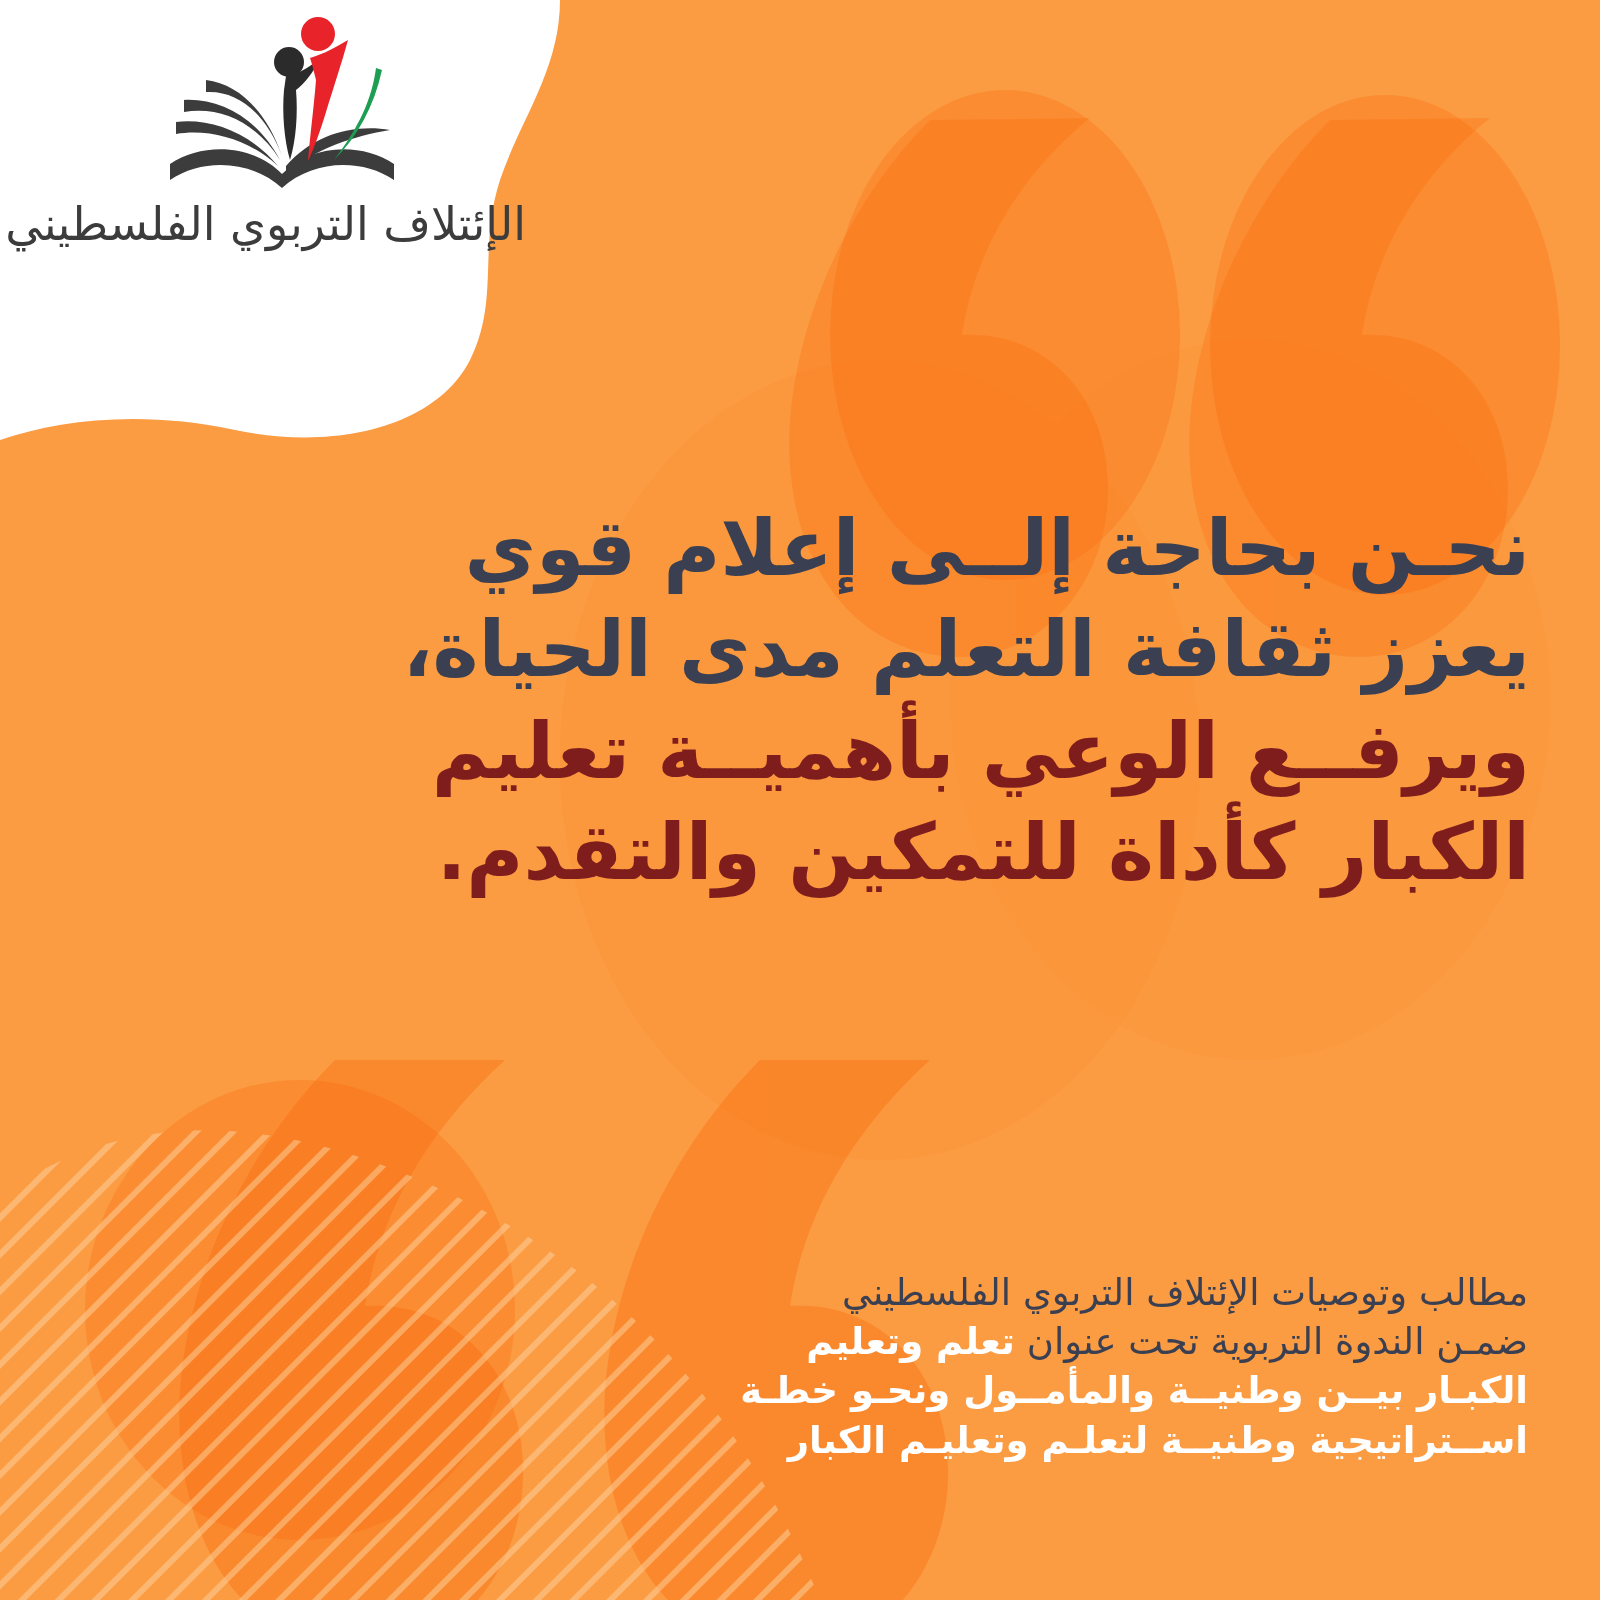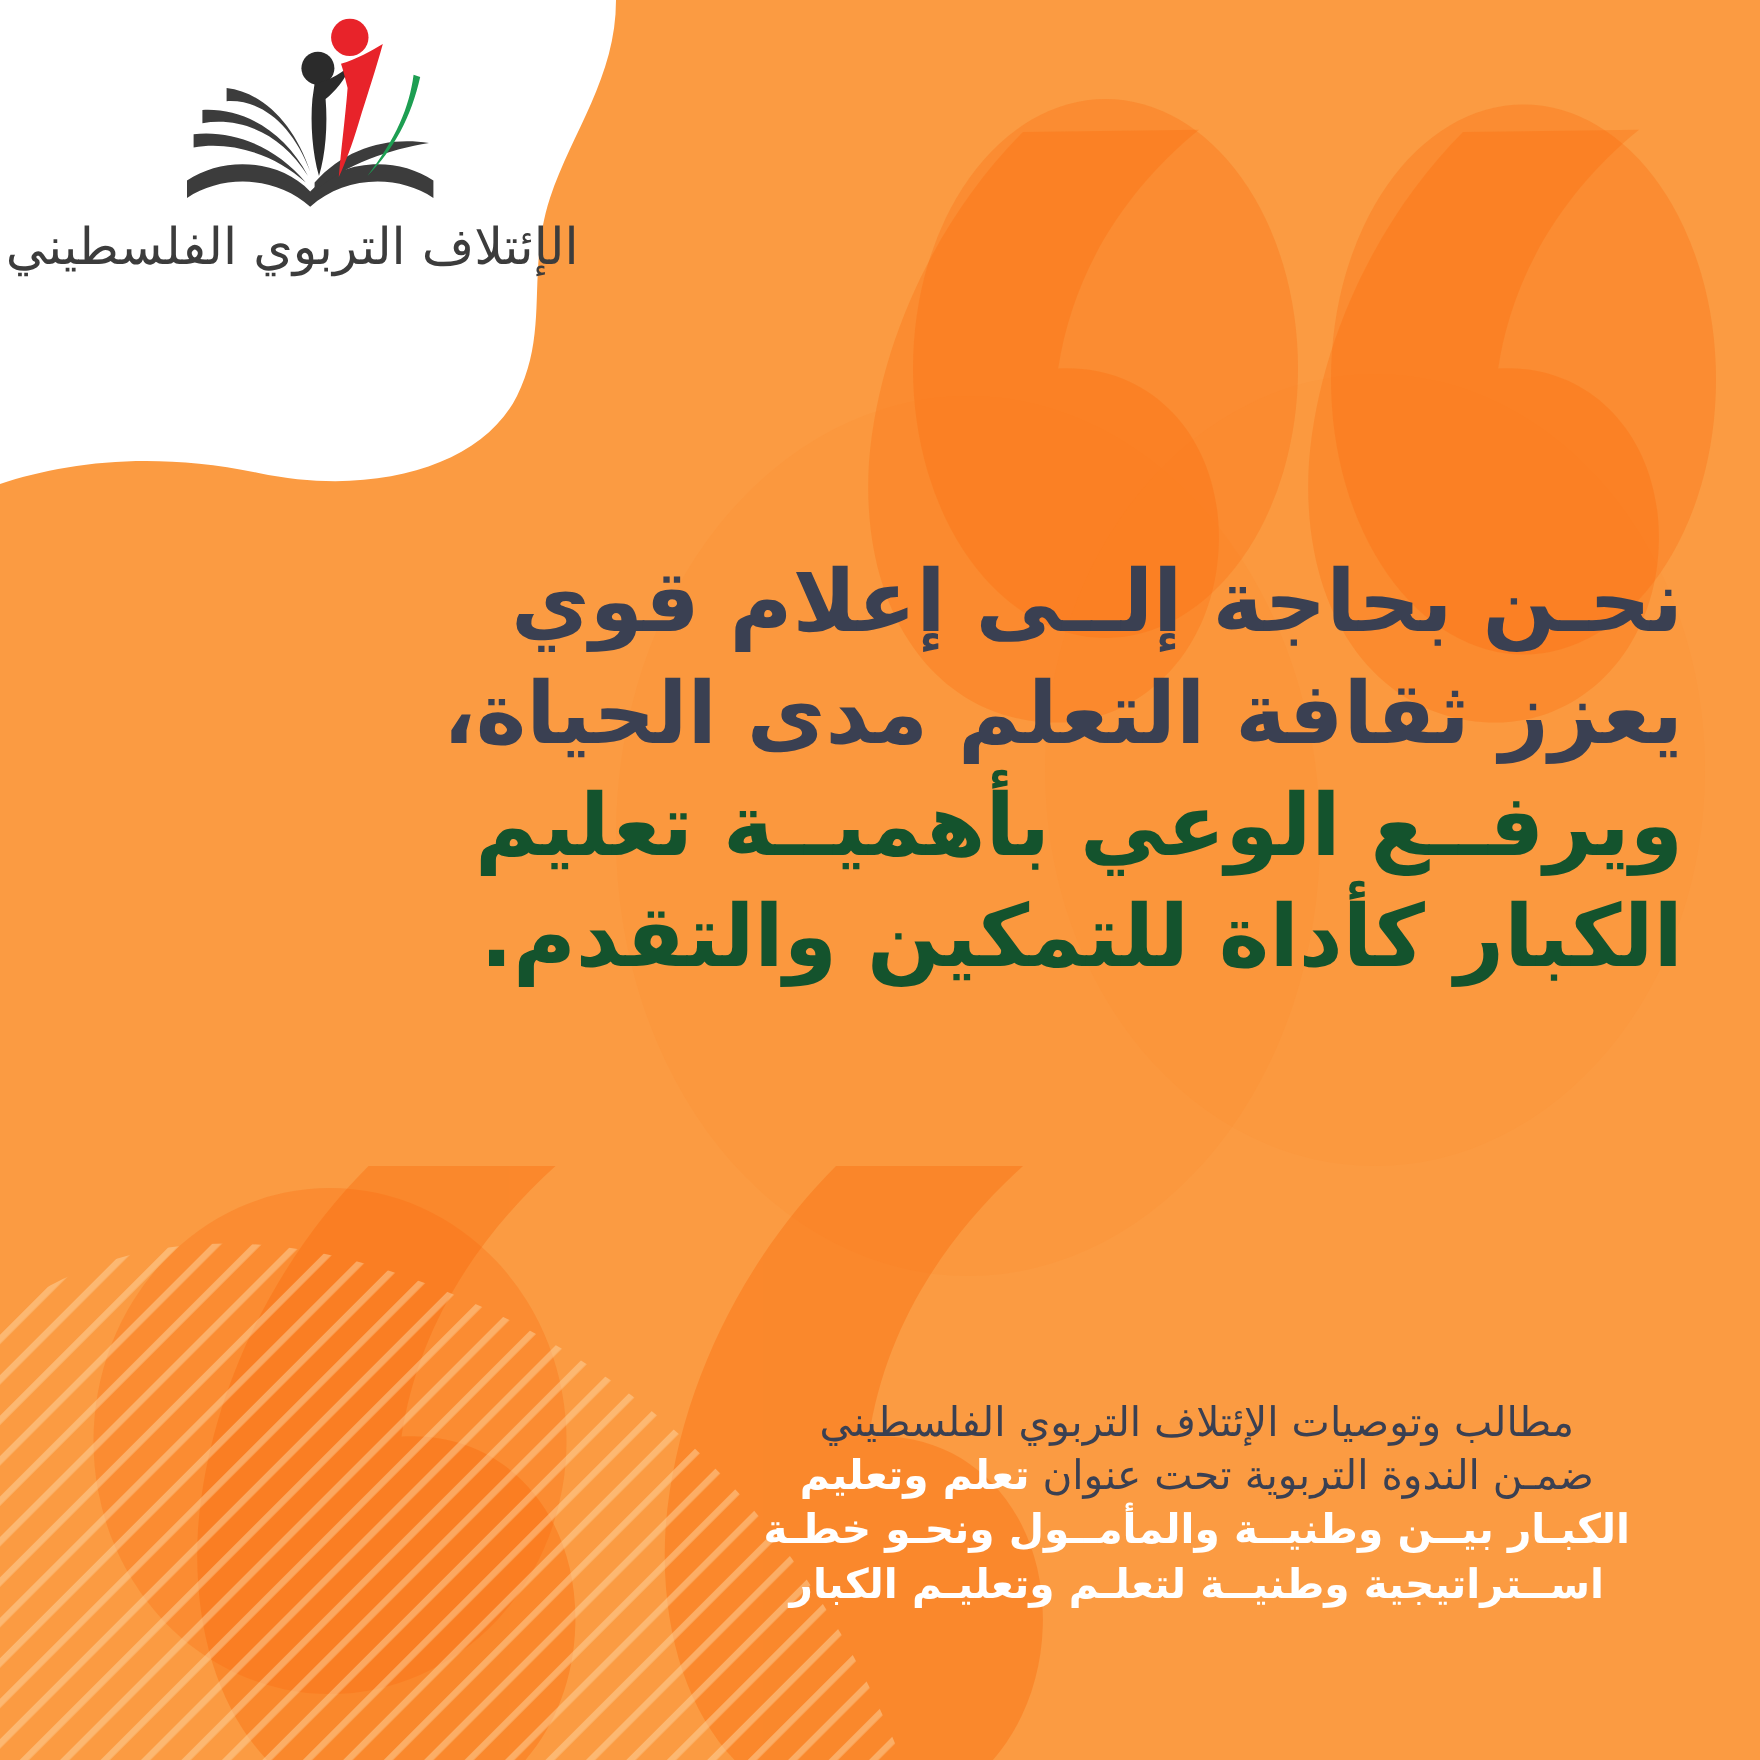--- a/index.html
+++ b/index.html
@@ -84,30 +84,30 @@
     text-align: right;
   }
   .q-line {
     font-weight: 700;
     font-size: 78px;
     line-height: 1.30;
     letter-spacing: -0.5px;
     white-space: nowrap;
   }
   .q-dark { color: #3a4052; }
-  .q-light { color: #14532d; font-weight: 600; }
+  .q-light { color: #7f1d1d; font-weight: 600; }
 
   
   .caption-block {
     position: absolute;
     right: 72px;
     top: 1268px;
     width: 880px;
     direction: rtl;
-    text-align: center;
+    text-align: right;
   }
   .cap-line {
     font-size: 37px;
     line-height: 1.33;
     white-space: nowrap;
   }
   .cap-dark {
     color: #3a4052;
     font-weight: 400;
   }

